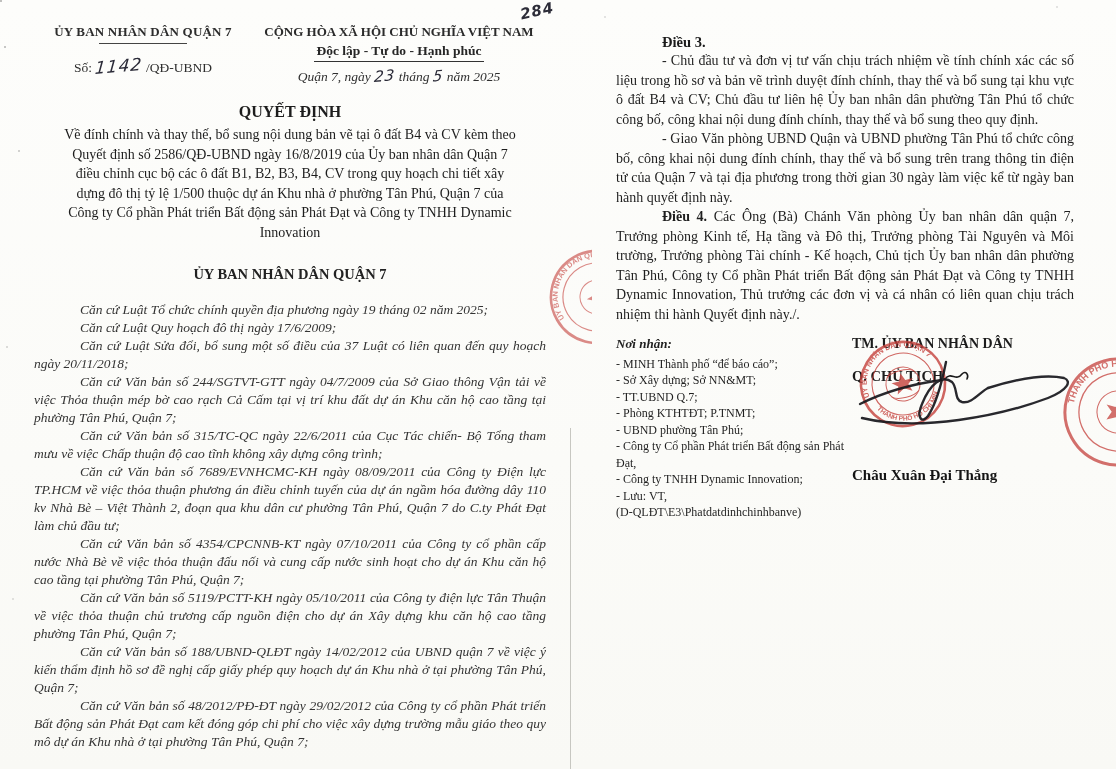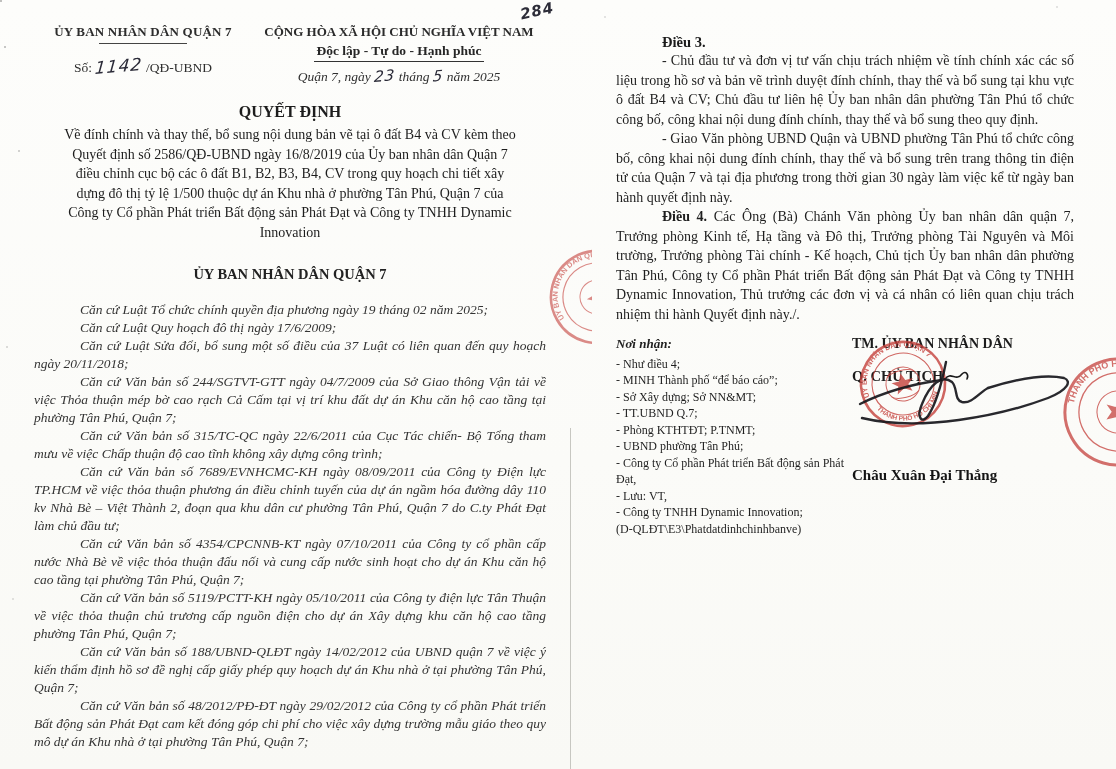--- a/index.html
+++ b/index.html
@@ -147,29 +147,28 @@
     <p class="art-p">- Chủ đầu tư và đơn vị tư vấn chịu trách nhiệm về tính chính xác các số liệu trong hồ sơ và bản vẽ trình duyệt đính chính, thay thế và bổ sung tại khu vực ô đất B4 và CV; Chủ đầu tư liên hệ Ủy ban nhân dân phường Tân Phú tổ chức công bố, công khai nội dung đính chính, thay thế và bổ sung theo quy định.</p>
     <p class="art-p">- Giao Văn phòng UBND Quận và UBND phường Tân Phú tổ chức công bố, công khai nội dung đính chính, thay thế và bổ sung trên trang thông tin điện tử của Quận 7 và tại địa phương trong thời gian 30 ngày làm việc kể từ ngày ban hành quyết định này.</p>
     <p class="art-p">
       <span class="art-label">Điều 4.</span>
       <span>Các Ông (Bà) Chánh Văn phòng Ủy ban nhân dân quận 7, Trưởng phòng Kinh tế, Hạ tầng và Đô thị, Trưởng phòng Tài Nguyên và Môi trường, Trưởng phòng Tài chính - Kế hoạch, Chủ tịch Ủy ban nhân dân phường Tân Phú, Công ty Cổ phần Phát triển Bất động sản Phát Đạt và Công ty TNHH Dynamic Innovation, Thủ trưởng các đơn vị và cá nhân có liên quan chịu trách nhiệm thi hành Quyết định này./.</span>
     </p>
 
     <div class="footer-cols">
       <div class="recipients">
         <div class="rcp-label">Nơi nhận:</div>
-        <p class="rcp-item">- Như điều 4;</p>
         <p class="rcp-item">- MINH Thành phố “để báo cáo”;</p>
         <p class="rcp-item">- Sở Xây dựng; Sở NN&amp;MT;</p>
         <p class="rcp-item">- TT.UBND Q.7;</p>
         <p class="rcp-item">- Phòng KTHTĐT; P.TNMT;</p>
         <p class="rcp-item">- UBND phường Tân Phú;</p>
         <p class="rcp-item">- Công ty Cổ phần Phát triển Bất động sản Phát Đạt,</p>
+        <p class="rcp-item">- Công ty TNHH Dynamic Innovation;</p>
         <p class="rcp-item">- Lưu: VT,</p>
-        <p class="rcp-item">- Công ty TNHH Dynamic Innovation;</p>
         <p class="rcp-file">(D-QLĐT\E3\Phatdatdinhchinhbanve)</p>
       </div>
       <div class="sig-block">
         <div class="sig-line1">TM. ỦY BAN NHÂN DÂN</div>
         <div class="sig-line2">
           <span>Q. CHỦ TỊCH</span><svg class="flourish" width="28" height="14" viewBox="0 0 28 14">
               <path d="M2,10 C8,2 13,13 19,5 C23,1 26,6 24,10" fill="none" stroke="#1a1a1a" stroke-width="1.6" stroke-linecap="round"></path>
             </svg>
         </div>
         <div class="sig-name">Châu Xuân Đại Thắng</div>

